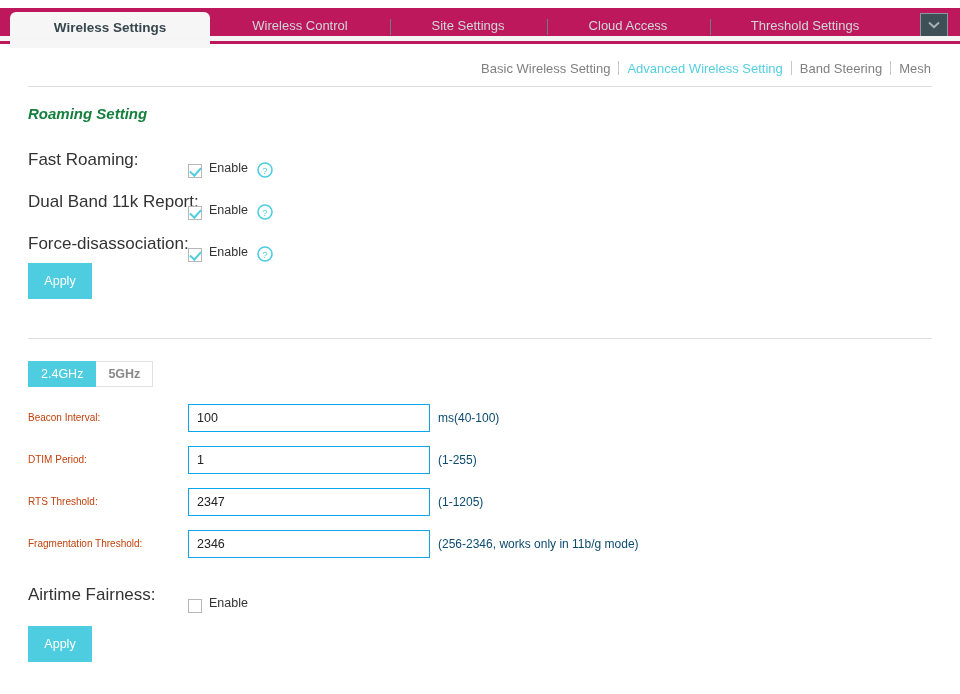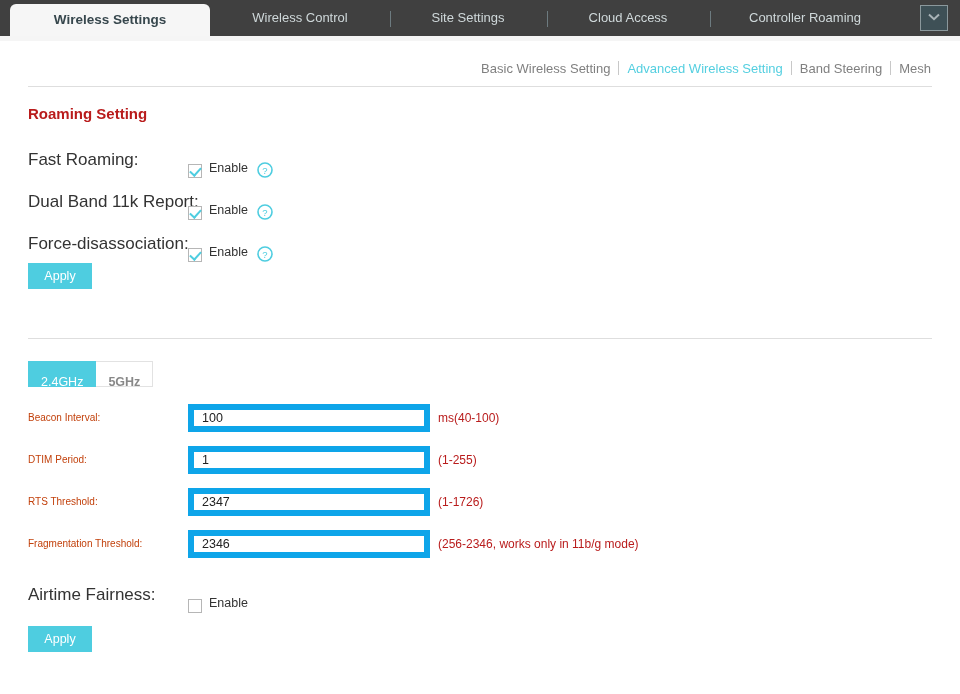--- a/index.html
+++ b/index.html
@@ -12,23 +12,23 @@
   }
   #app {
     position: relative;
     width: 960px; height: 694px;
     overflow: hidden;
     background: #ffffff;
   }
 
   
   .tabbar {
-    position: absolute; left: 0; top: 0;
+    position: absolute; left: 0; top: 8px;
     width: 960px; height: 36px;
-    background: #404040;
+    background: #be185d;
   }
   .tabbar-strip {
     position: absolute; left: 0; top: 36px;
     width: 960px; height: 5px;
     background: #f5f5f5;
   }
   .tab {
     position: absolute;
     top: 0;
     height: 48px;
@@ -92,21 +92,22 @@
   }
   #divider-top { top: 86px; }
   #divider-mid { top: 338px; }
 
   
   .section-title {
     position: absolute;
     left: 28px; top: 105px;
     font-size: 15px;
     font-weight: bold;
-    color: #b91c1c;
+    color: #15803d;
+    font-style: italic;
   }
 
   .row {
     position: absolute;
     left: 28px;
     height: 20px;
   }
   .row-label {
     position: absolute;
     left: 0; top: 8px;
@@ -145,21 +146,21 @@
   .help-icon {
     margin-left: 9px;
     width: 16px; height: 16px;
     cursor: pointer;
     flex: none;
   }
 
   
   .apply-btn {
     position: absolute;
-    width: 64px; height: 26px;
+    width: 64px; height: 36px;
     background: #4ecde0;
     color: #ffffff;
     font-size: 12.5px;
     line-height: 26px;
     text-align: center;
     border: none;
     cursor: pointer;
     font-family: "Liberation Sans", sans-serif;
     padding: 0;
   }
@@ -169,21 +170,21 @@
   
   .bandtoggle {
     position: absolute;
     left: 28px; top: 361px;
     display: flex;
     height: 26px;
   }
   .band {
     height: 26px;
     line-height: 24px;
-    padding: 8px 12px;
+    padding: 0 12px;
     font-size: 12.5px;
     text-align: center;
     cursor: pointer;
     border: 1px solid #e2e2e2;
   }
   .band.active {
     background: #4ecde0;
     color: #ffffff;
     border-color: #4ecde0;
   }
@@ -200,34 +201,34 @@
     position: absolute; left: 0; top: 0;
     line-height: 28px;
     font-size: 10px;
     color: #c2410c;
     white-space: nowrap;
   }
   .frow input.ftext {
     position: absolute;
     left: 160px; top: 0;
     width: 242px; height: 28px;
-    border: 6px solid #0ea5e9;
+    border: 1px solid #0ea5e9;
     background: #ffffff;
     font-size: 12.5px;
     color: #222222;
     padding: 0 8px;
     font-family: "Liberation Sans", sans-serif;
     outline: none;
   }
   .frow .fhint {
     position: absolute;
     left: 410px; top: 0;
     line-height: 28px;
     font-size: 12px;
-    color: #b91c1c;
+    color: #0c4a6e;
     white-space: nowrap;
   }
 </style>
 </head>
 <body>
 
 <div id="app">
 
   <div class="tabbar">
 
@@ -244,21 +245,21 @@
       <span>Site Settings</span>
     </div>
     <div class="tab-sep" style="left:547px;"></div>
 
     <div class="tab" style="left:549px;width:158px;">
       <span>Cloud Access</span>
     </div>
     <div class="tab-sep" style="left:710px;"></div>
 
     <div class="tab" style="left:712px;width:186px;">
-      <span>Controller Roaming</span>
+      <span>Threshold Settings</span>
     </div>
 
     <div class="tabdrop">
       <span>
         <svg width="12" height="8" viewBox="0 0 12 8">
           <path d="M1 1.5 L6 6.2 L11 1.5" fill="none" stroke="#aab4b8" stroke-width="2"></path>
         </svg>
       </span>
     </div>
   </div>
@@ -337,21 +338,21 @@
 
   <div class="frow" style="top:446px;">
     <span class="flabel">DTIM Period:</span>
     <input class="ftext" type="text" value="1" style="">
     <span class="fhint">(1-255)</span>
   </div>
 
   <div class="frow" style="top:488px;">
     <span class="flabel">RTS Threshold:</span>
     <input class="ftext" type="text" value="2347" style="">
-    <span class="fhint">(1-1726)</span>
+    <span class="fhint">(1-1205)</span>
   </div>
 
   <div class="frow" style="top:530px;">
     <span class="flabel">Fragmentation Threshold:</span>
     <input class="ftext" type="text" value="2346" style="">
     <span class="fhint">(256-2346, works only in 11b/g mode)</span>
   </div>
 
   <div class="row" style="top:577px;">
     <span class="row-label">Airtime Fairness:</span>

